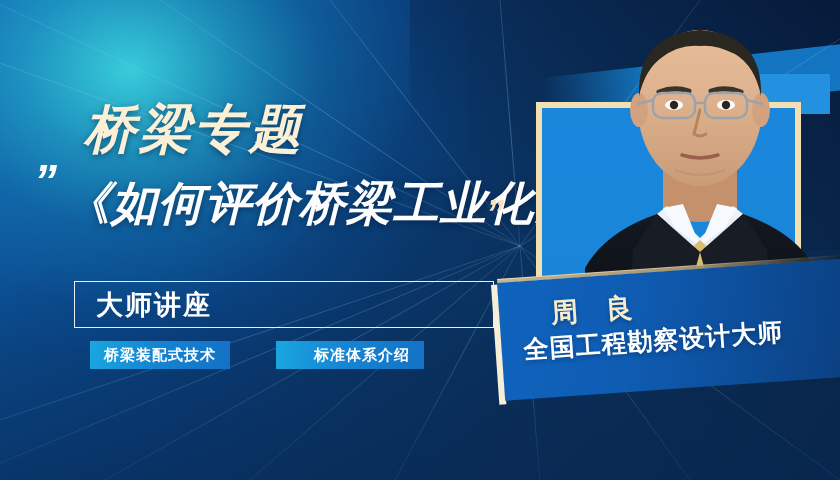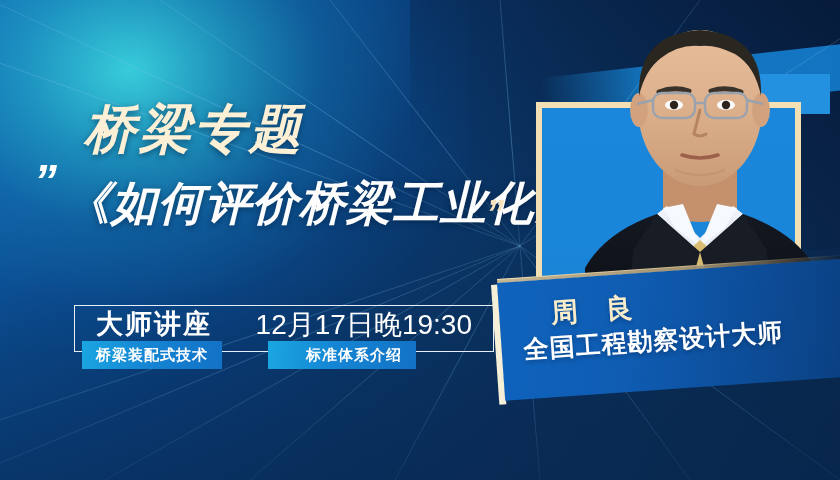--- a/index.html
+++ b/index.html
@@ -75,38 +75,37 @@
     color:#fdfdfd;letter-spacing:1px;
     text-shadow:0 2px 6px rgba(0,25,60,.55);
     white-space:nowrap;
   }
 
   
   .info-box{
     position:absolute;left:74px;top:281px;
     width:420px;height:47px;
     border:1.6px solid #e8eef6;
-    display:flex;align-items:flex-start;
+    display:flex;align-items:center;
     box-sizing:border-box;
-    margin-top:24px;
   }
   .info-left{
     flex:0 0 158px;
     display:flex;align-items:center;justify-content:center;
     font-size:27px;font-weight:700;color:#ffffff;letter-spacing:2px;
   }
   .info-divider{width:1.6px;background:#e8eef6;margin:3px 0;}
   .info-right{
     flex:1;
     display:flex;align-items:center;justify-content:center;
     font-size:28px;font-weight:400;color:#ffffff;letter-spacing:0px;
   }
 
   
-  .tags{position:absolute;left:82px;top:341px;display:flex;}
+  .tags{position:absolute;left:90px;top:341px;display:flex;}
   .tag{
     height:28px;line-height:28px;
     padding:0 14px;
     font-size:15px;font-weight:700;color:#ffffff;
     letter-spacing:1px;
     background:linear-gradient(95deg,#1aa6e0 0%,#1585d4 45%,#1372c6 100%);
     white-space:nowrap;
   }
   .tag + .tag{margin-left:46px;padding-left:38px;}
 
@@ -238,21 +237,20 @@
   <div class="quote quote-open">”</div>
 
   <div class="title-main">桥梁专题</div>
   <div class="title-sub">《如何评价桥梁工业化》</div>
 
   <div class="quote quote-close">”</div>
 
   <div class="info-box">
     <div class="info-left">大师讲座</div>
     <div class="info-divider"></div>
-    <div class="info-right">12月17日晚19:30</div>
   </div>
 
   <div class="tags">
     <div class="tag">桥梁装配式技术</div>
     <div class="tag">标准体系介绍</div>
   </div>
 
   <div class="frame-group">
     <div class="accent-rect"></div>
     <div class="inner-blue"></div>

